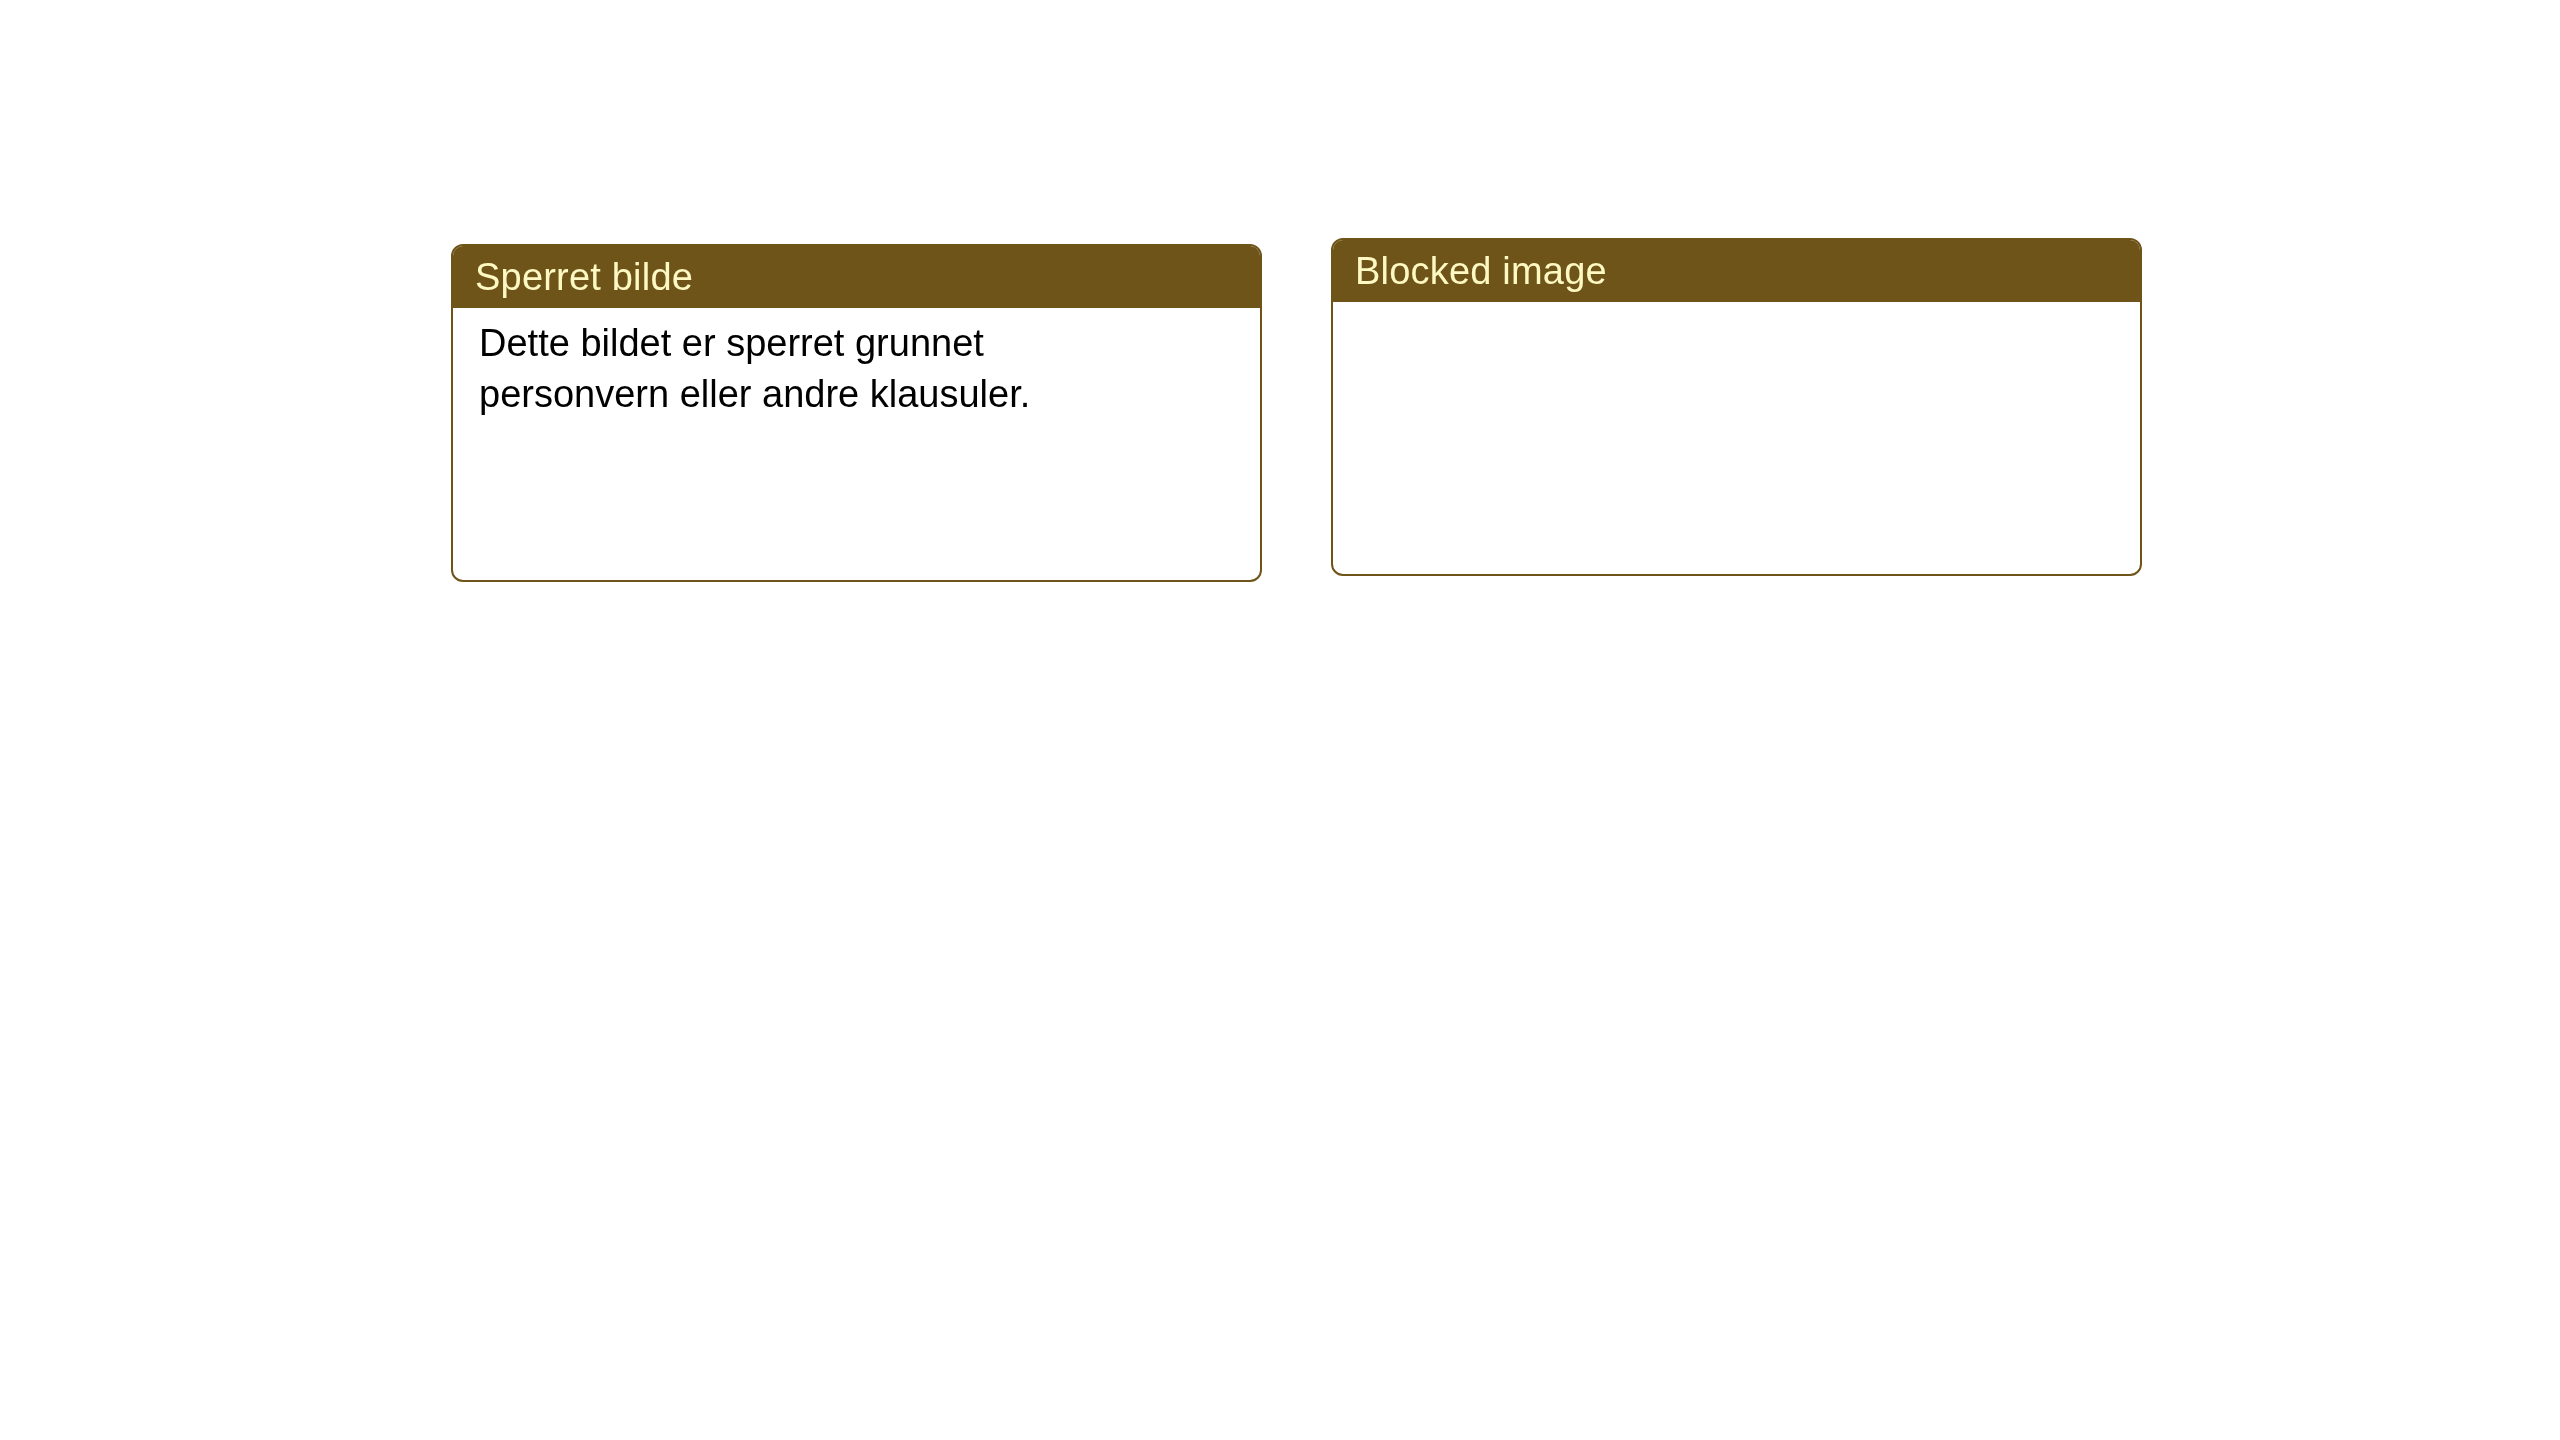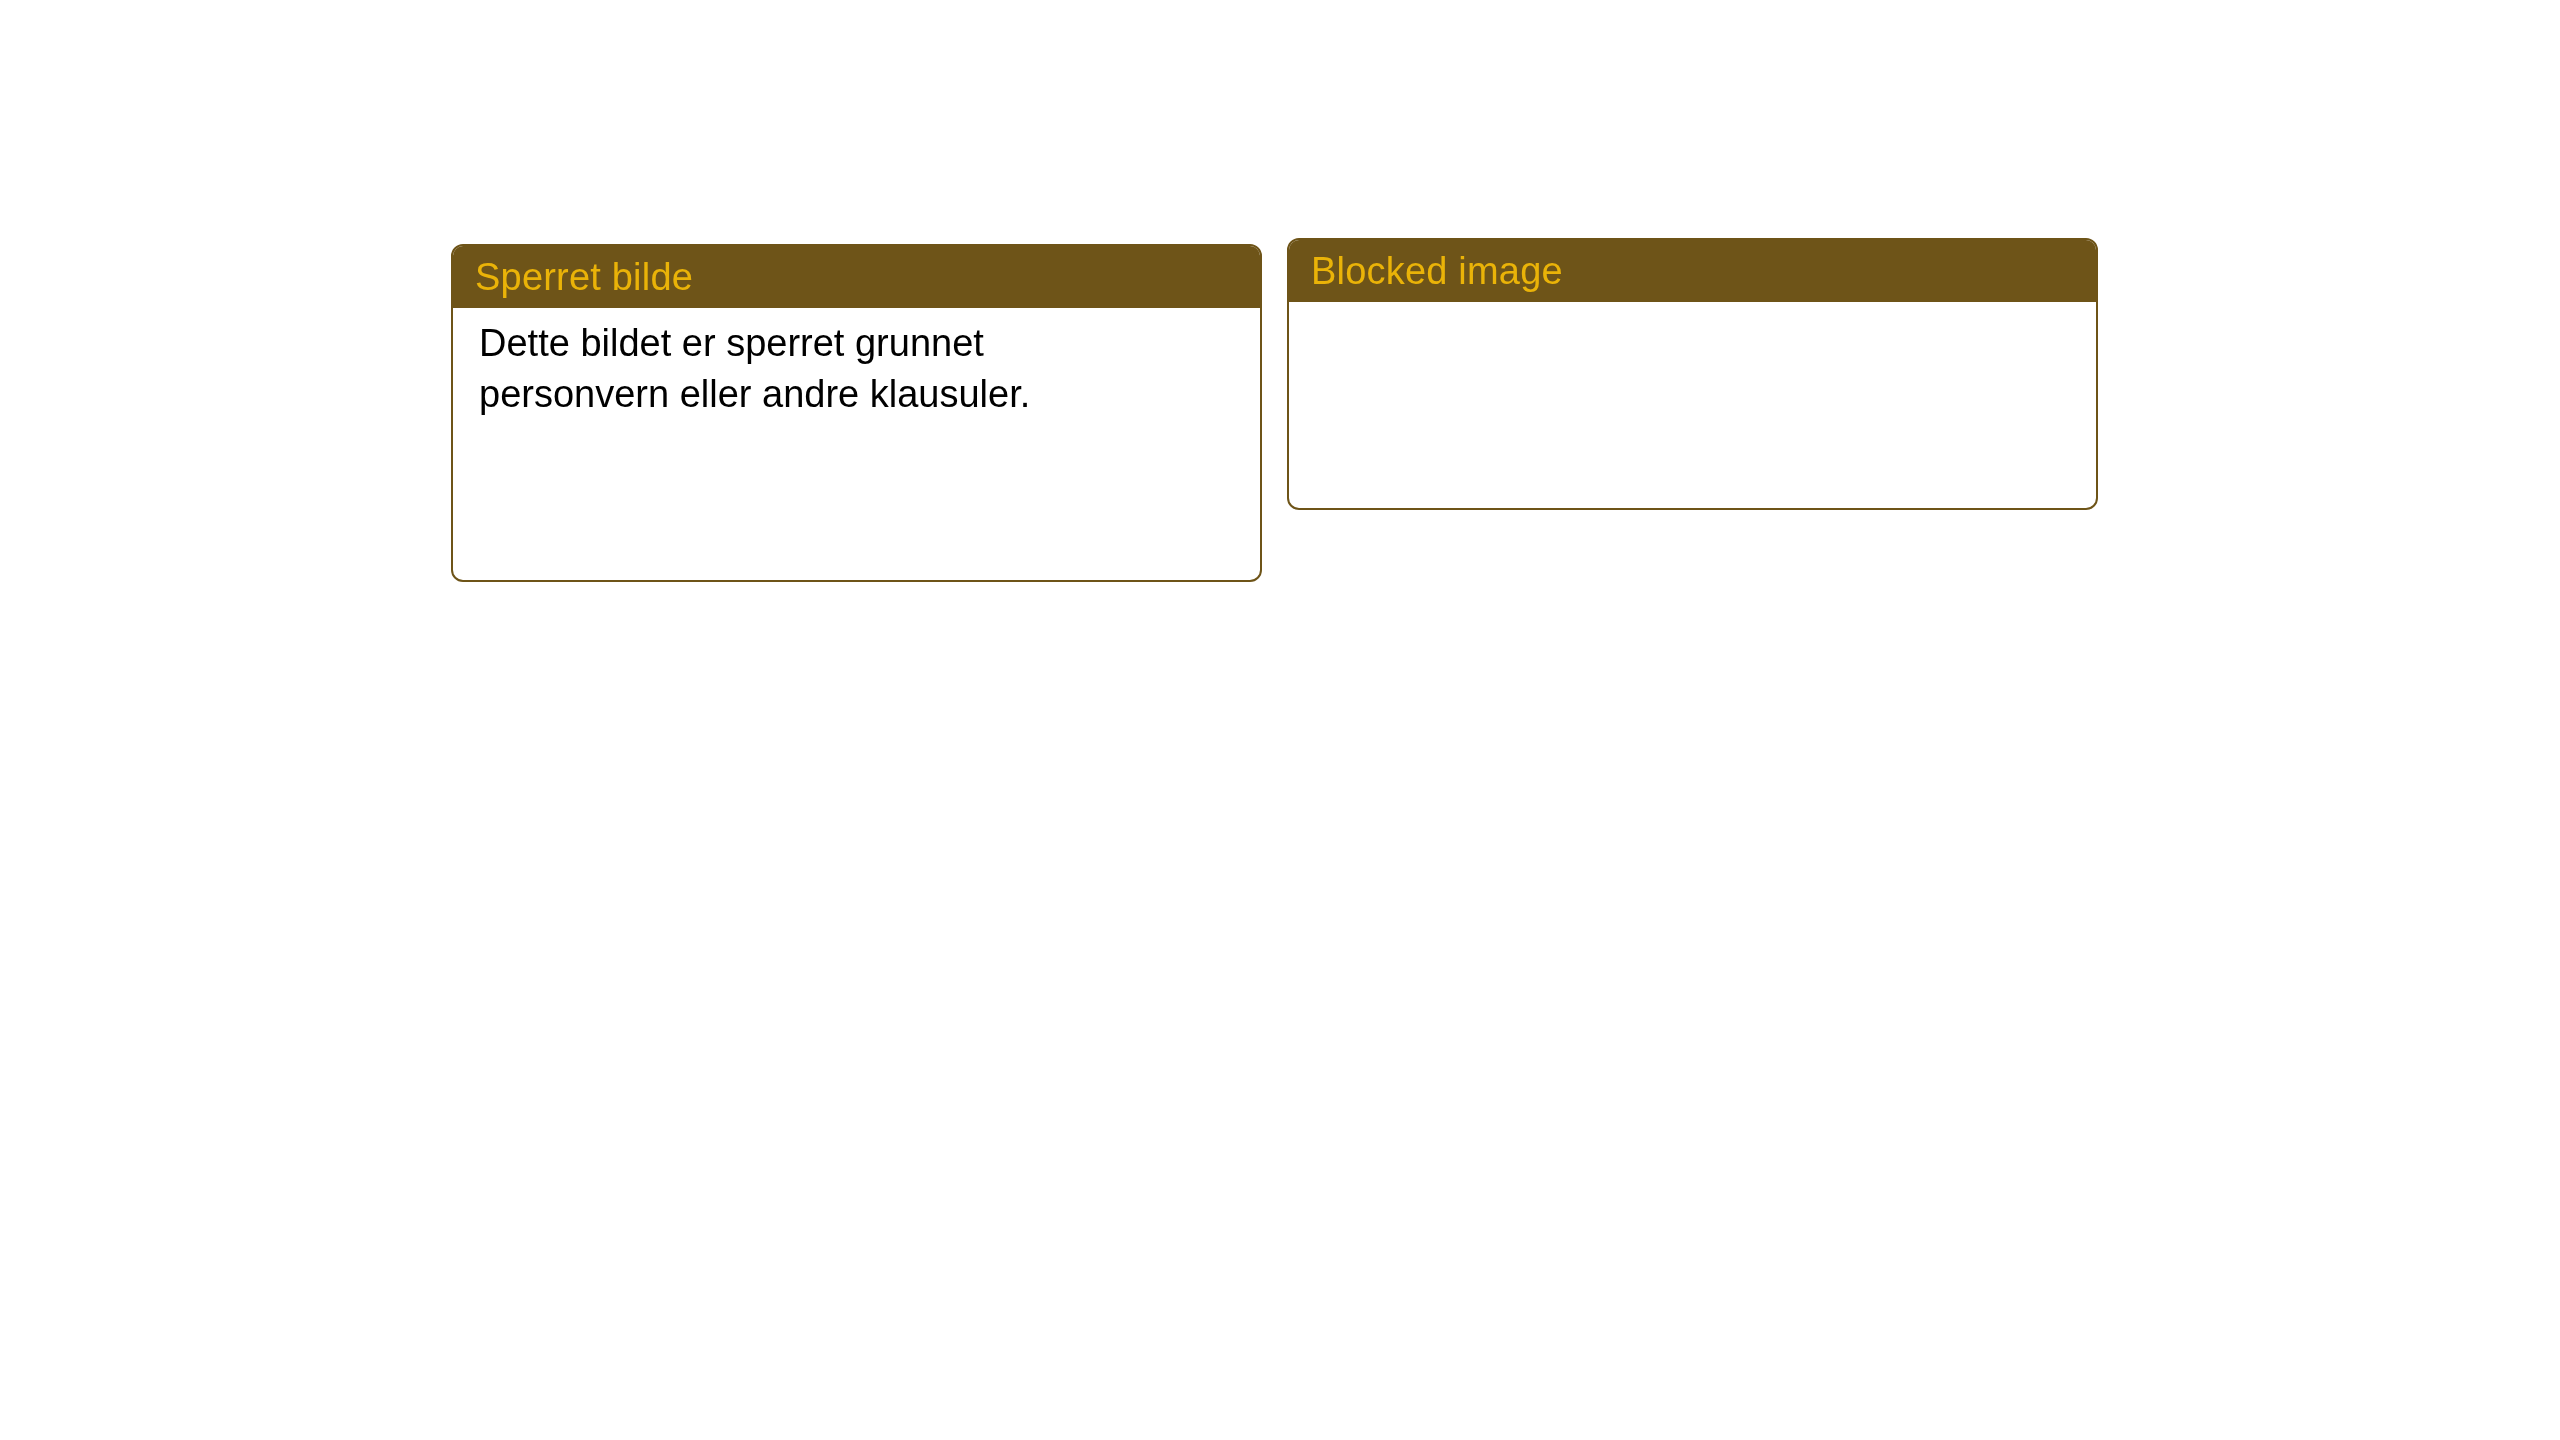--- a/index.html
+++ b/index.html
@@ -32,29 +32,29 @@
   }
 
   .notice-card.no {
     left: 451px;
     top: 244px;
     width: 811px;
     height: 338px;
   }
 
   .notice-card.en {
-    left: 1287px;
+    left: 1331px;
     top: 238px;
     width: 811px;
-    height: 272px;
+    height: 338px;
   }
 
   .notice-header {
     background: #6e5418;
-    color: #eab308;
+    color: #fef9c3;
     height: 62px;
     display: flex;
     align-items: center;
     padding: 0 22px;
     box-sizing: border-box;
   }
 
   .notice-header-title {
     font-size: 38px;
     font-weight: 400;

